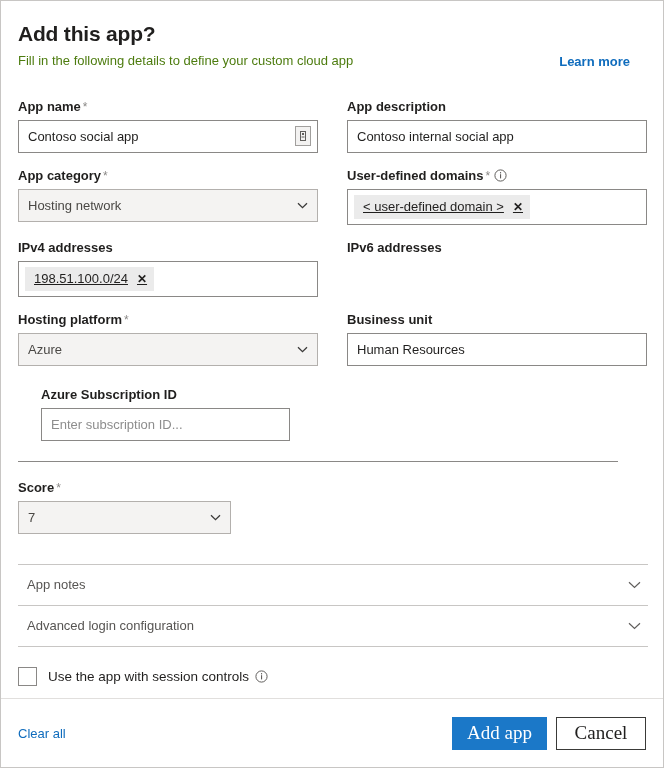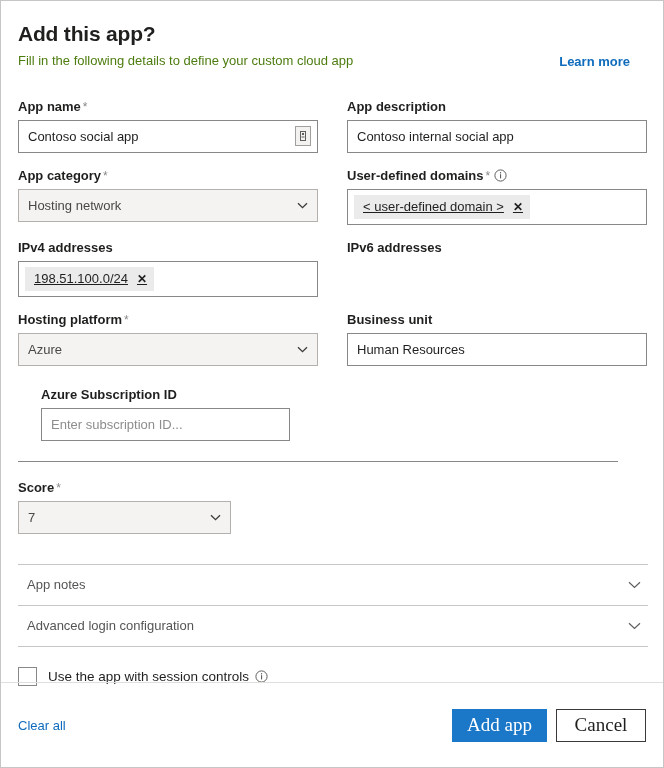--- a/index.html
+++ b/index.html
@@ -240,21 +240,21 @@
   
   .footer {
     position: absolute;
     left: 0;
     right: 0;
     bottom: 0;
     height: 60px;
     border-top: 1px solid #e1dfdd;
     display: flex;
     align-items: center;
-    padding: 12px 17px;
+    padding: 4px 17px;
   }
   .clear-all {
     font-size: 13px;
     color: #0f6cbd;
     text-decoration: none;
     cursor: pointer;
   }
   .footer-actions {
     margin-left: auto;
     display: flex;

